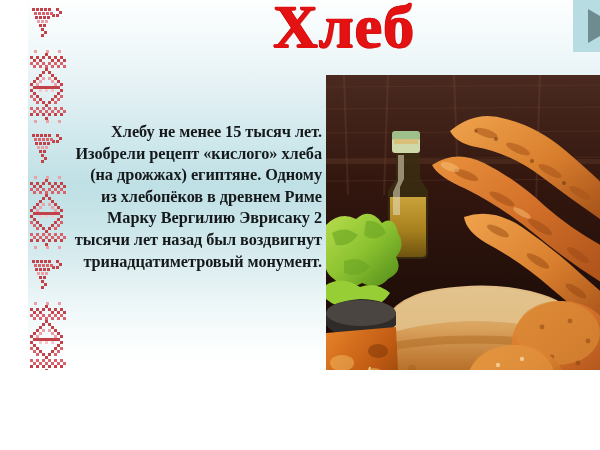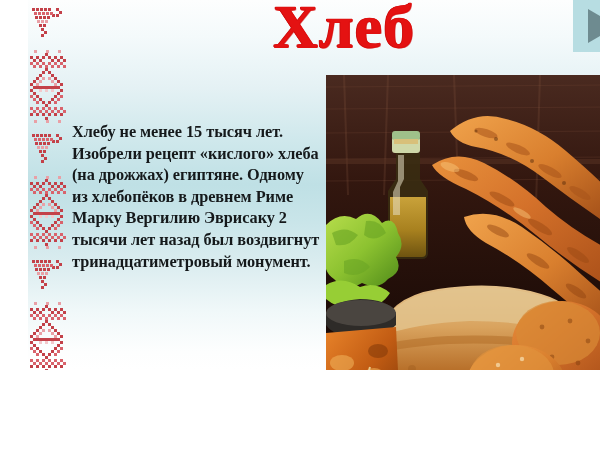--- a/index.html
+++ b/index.html
@@ -90,21 +90,21 @@
     border-left: 29px solid #6e8b90;
     margin-left: 5px;
   }
 
   
   .body-text {
     position: absolute;
     left: 44px;
     top: 121px;
     width: 250px;
-    text-align: left;
+    text-align: right;
     font-family: "Liberation Serif", serif;
     font-weight: bold;
     font-size: 16.3px;
     line-height: 21.6px;
     color: #15191b;
     letter-spacing: -0.05px;
   }
 
   
   .photo {

